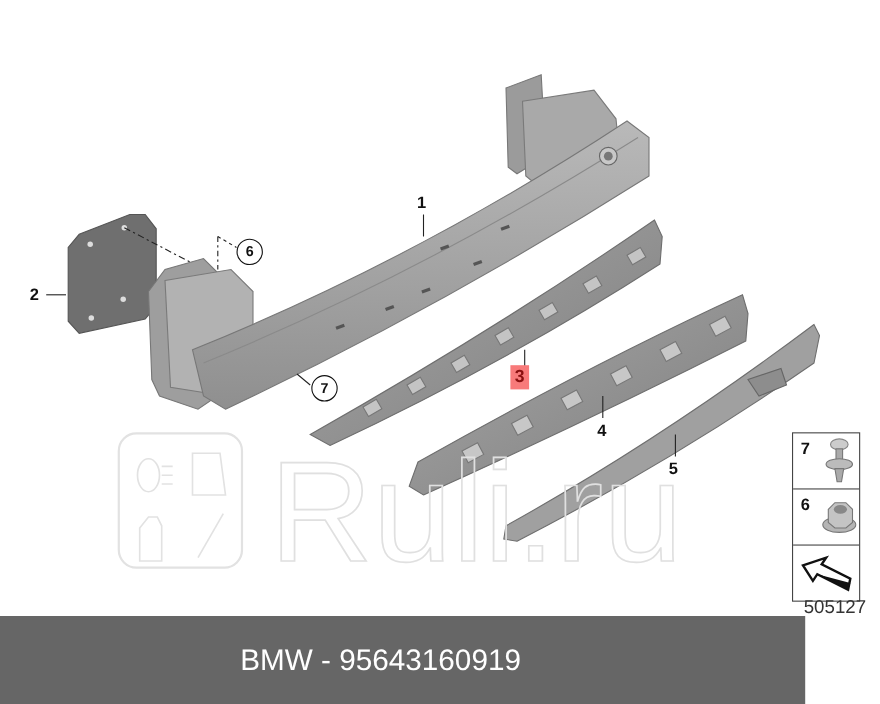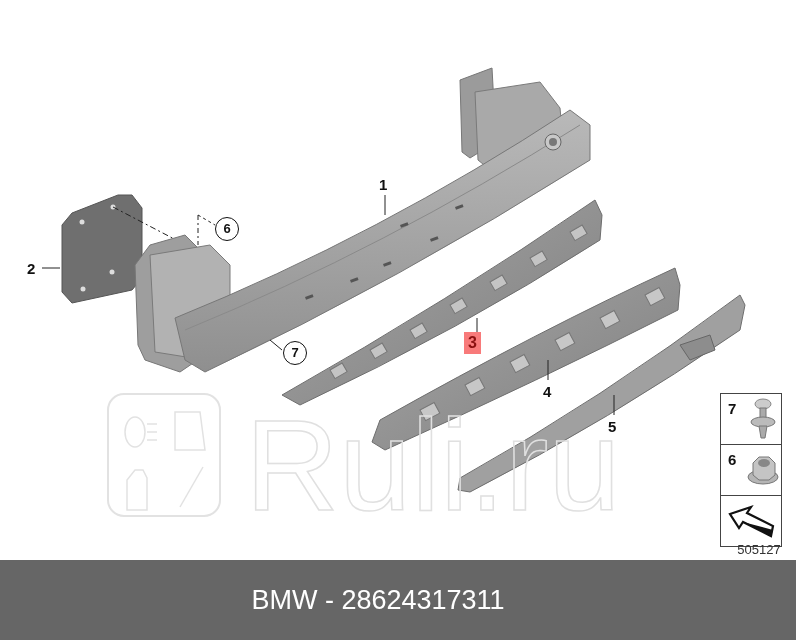--- a/index.html
+++ b/index.html
@@ -6,23 +6,23 @@
   body { width:800px; height:640px; background:#ffffff; position:relative; overflow:hidden; font-family:"Liberation Sans", sans-serif; }
   #diagram { position:absolute; left:0; top:0; width:800px; height:560px; }
   .callout { position:absolute; font-family:"Liberation Sans", sans-serif; font-weight:bold; font-size:15px; color:#111; line-height:1; }
   .callout.circled { width:22px; height:22px; border:1.6px solid #111; border-radius:50%; text-align:center; line-height:22px; font-size:13px; background:#fff; }
   .callout.hl { background:#f87a7a; color:#8a1010; padding:3px 4px; font-size:16px; }
   .legend { position:absolute; left:720px; top:393px; width:60px; border:1px solid #444; background:#fff; }
   .legend .cell { height:50px; border-bottom:1px solid #444; position:relative; }
   .legend .cell:last-child { border-bottom:none; }
   .legend .num { position:absolute; left:7px; top:6px; font-weight:bold; font-size:15px; color:#111; }
   .legend svg { position:absolute; }
-  .diag-code { position:absolute; left:728px; top:542px; width:62px; text-align:center; font-size:13px; color:#333; }
+  .diag-code { position:absolute; left:728px; top:542px; width:62px; text-align:center; font-size:17px; color:#333; }
   .watermark { position:absolute; pointer-events:none; }
-  #footer { position:absolute; left:0; top:560px; width:796px; height:80px; background:#666666; display:flex; align-items:center; justify-content:center; color:#ffffff; font-family:"Liberation Sans", sans-serif; font-size:27px; }
+  #footer { position:absolute; left:0; top:560px; width:732px; height:80px; background:#666666; display:flex; align-items:center; justify-content:center; color:#ffffff; font-family:"Liberation Sans", sans-serif; font-size:27px; }
   #footer .sep { display:inline-block; width:40px; }
 </style>
 </head>
 <body>
 
 <div id="diagram">
   <svg width="800" height="560" viewBox="0 0 800 560">
     <defs>
       <linearGradient id="g1" x1="0" y1="0" x2="0" y2="1">
         <stop offset="0" stop-color="#b9b9b9"></stop>
@@ -152,15 +152,15 @@
         <polygon points="16,18 44,32 46,26" fill="#111"></polygon>
       </svg>
     </div>
   </div>
   <div class="diag-code">505127</div>
 </div>
 
 <div id="footer">
   <span>BMW</span>
   &nbsp;<span>-</span>&nbsp;
-  <span>28624317311</span>
+  <span>95643160919</span>
   <span class="sep"></span>
 </div>
 
 </body></html>

